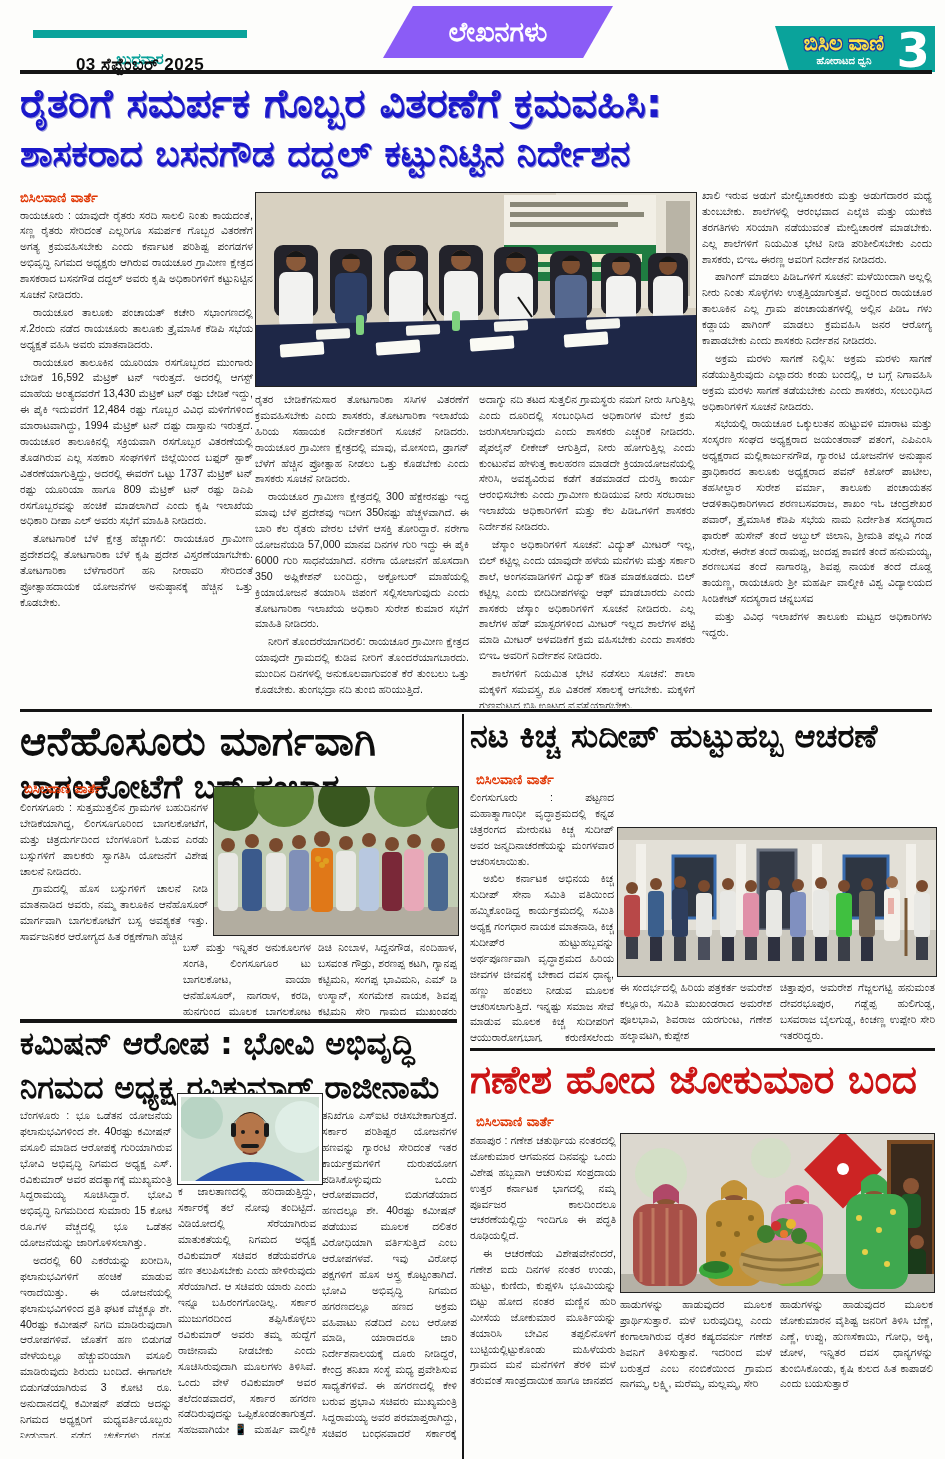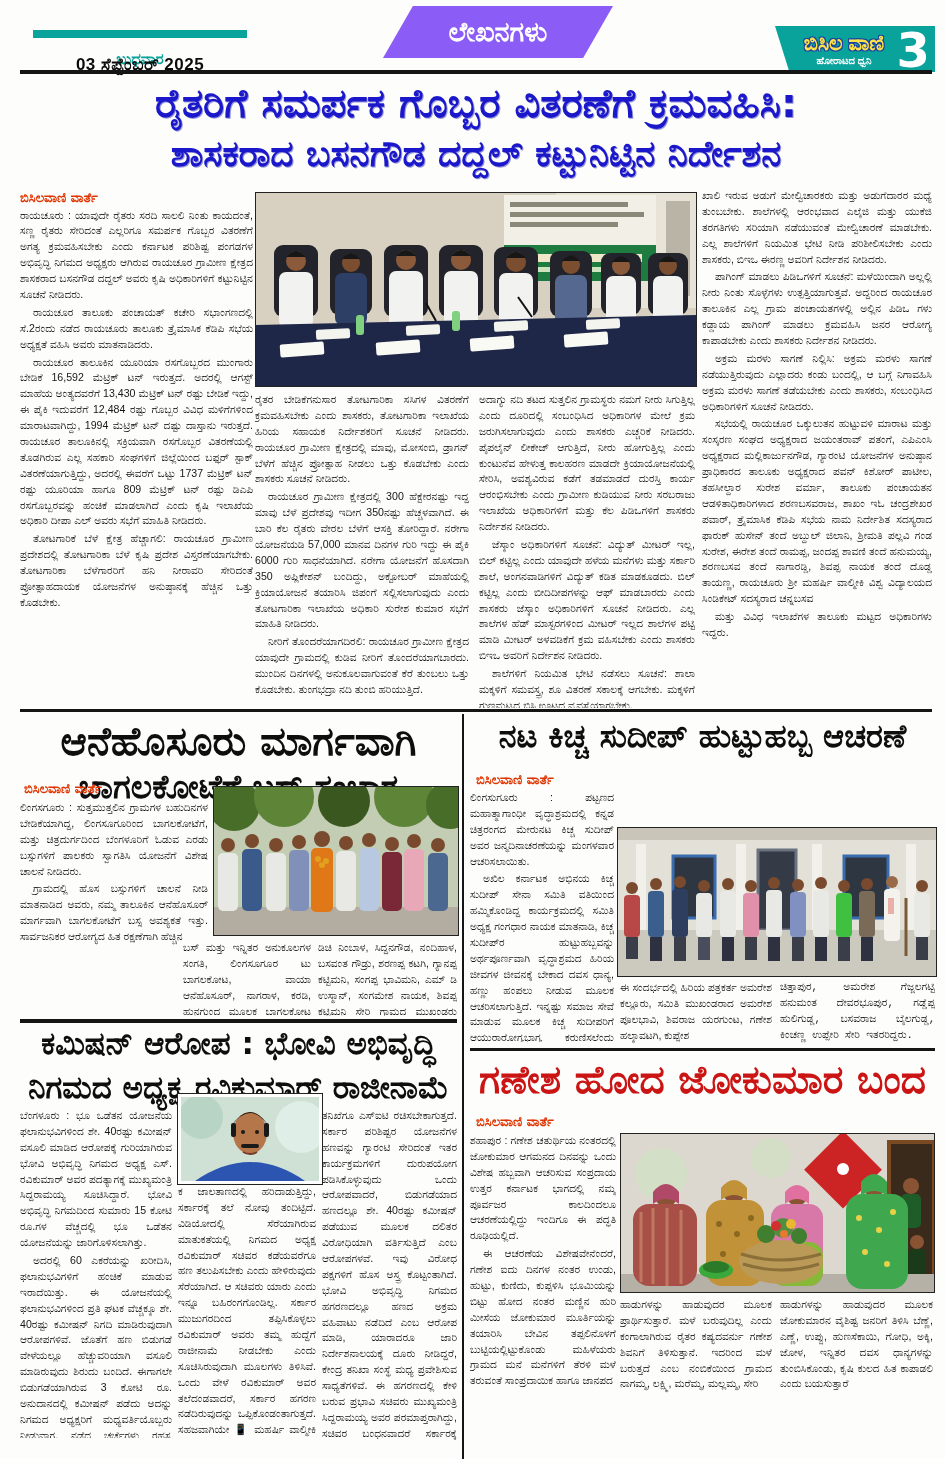--- a/index.html
+++ b/index.html
@@ -4,21 +4,21 @@
 <style>
   html,body{margin:0;padding:0;background:#e8e8e8;}
   .page{position:relative;width:945px;height:1459px;background:#fdfdfb;
         font-family:"Liberation Sans",sans-serif;color:#161616;overflow:hidden;margin:0 auto;}
   .abs{position:absolute;}
   .rule{background:#151515;}
   .col{font-size:10.6px;line-height:1.5;text-align:justify;overflow:hidden;}
   .col p{margin:0 0 2px;text-indent:13px;}
   .col p.noind{text-indent:0;}
   .dl{color:#e03400;font-weight:bold;font-size:13px;font-family:"DejaVu Sans",sans-serif;}
-  .hl{font-weight:bold;text-align:center;font-family:"DejaVu Sans",sans-serif;line-height:1.15;}
+  .hl{font-weight:bold;font-family:"DejaVu Sans",sans-serif;line-height:1.15;}
   .hl-blue{color:#1b18cb;text-shadow:1px 1px 0 #9a9ad8;}
   .hl-black{color:#0e0e0e;}
   .hl-red{color:#cb1414;}
   .photo{border:1px solid #222;background:#ccc;overflow:hidden;}
   .photo svg{display:block;width:100%;height:100%;}
   .mast-day{color:#0aa39b;font-weight:bold;font-size:15px;text-align:center;}
   .mast-date{color:#0c0c0c;font-weight:bold;font-size:17px;text-align:center;letter-spacing:.5px;}
   .banner{background:#8b5cf6;clip-path:polygon(13% 0,100% 0,87% 100%,0 100%);
           color:#fff;font-weight:bold;font-size:27px;text-align:center;line-height:52px;
           font-family:"DejaVu Sans",sans-serif;}
@@ -308,21 +308,21 @@
         <circle cx="304" cy="58" r="6" fill="#7a4a2e"></circle>
           <rect x="296" y="65" width="16" height="44" rx="4" fill="#e8e8e4"></rect>
           <rect x="298" y="109" width="12" height="23" fill="#3a3e48"></rect>
       </g>
     </svg>
   </div>
 
   <div class="abs col" style="left:620px;top:980px;width:152px;height:66px;">
     <p class="noind">ಈ ಸಂದರ್ಭದಲ್ಲಿ ಹಿರಿಯ ಪತ್ರಕರ್ತ ಅಮರೇಶ ಕಲ್ಲೂರು, ಸಮಿತಿ ಮುಖಂಡರಾದ ಅಮರೇಶ ಪೂಲಭಾವಿ, ಶಿವರಾಜ ಯರಗುಂಟ, ಗಣೇಶ ಹಲ್ಕಾವಟಗಿ, ಕುಪ್ಪೇಶ</p>
   </div>
-  <div class="abs col" style="left:780px;top:980px;width:155px;height:66px;font-family:Liberation Mono, monospace;">
+  <div class="abs col" style="left:780px;top:980px;width:155px;height:66px;">
     <p class="noind">ಚಿತ್ತಾಪುರ, ಅಮರೇಶ ಗೆಜ್ಜಲಗಟ್ಟಿ ಹನುಮಂತ ದೇವರಭೂಪುರ, ಗಡ್ಡೆಪ್ಪ ಹುಲಿಗುಡ್ಡ, ಬಸವರಾಜ ಬೈಲಗುಡ್ಡ, ಕಿಂಚಣ್ಣ ಉಪ್ಪೇರಿ ಸೇರಿ ಇತರರಿದ್ದರು.</p>
   </div>
 
   <div class="abs rule" style="left:470px;top:1048px;width:465px;height:3px;"></div>
 
   <div class="abs hl hl-red" style="left:470px;top:1058px;width:465px;font-size:39px;">ಗಣೇಶ ಹೋದ ಜೋಕುಮಾರ ಬಂದ</div>
   <div class="abs dl" style="left:476px;top:1114px;width:200px;">ಬಿಸಿಲವಾಣಿ ವಾರ್ತೆ</div>
 
   <div class="abs col" style="left:470px;top:1133px;width:146px;height:296px;">
     <p class="noind">ಶಹಾಪುರ : ಗಣೇಶ ಚತುರ್ಥಿಯ ನಂತರದಲ್ಲಿ ಜೋಕುಮಾರ ಆಗಮನದ ದಿನವನ್ನು ಒಂದು ವಿಶೇಷ ಹಬ್ಬವಾಗಿ ಆಚರಿಸುವ ಸಂಪ್ರದಾಯ ಉತ್ತರ ಕರ್ನಾಟಕ ಭಾಗದಲ್ಲಿ ನಮ್ಮ ಪೂರ್ವಜರ ಕಾಲದಿಂದಲೂ ಆಚರಣೆಯಲ್ಲಿದ್ದು ಇಂದಿಗೂ ಈ ಪದ್ಧತಿ ರೂಢಿಯಲ್ಲಿದೆ.</p>

